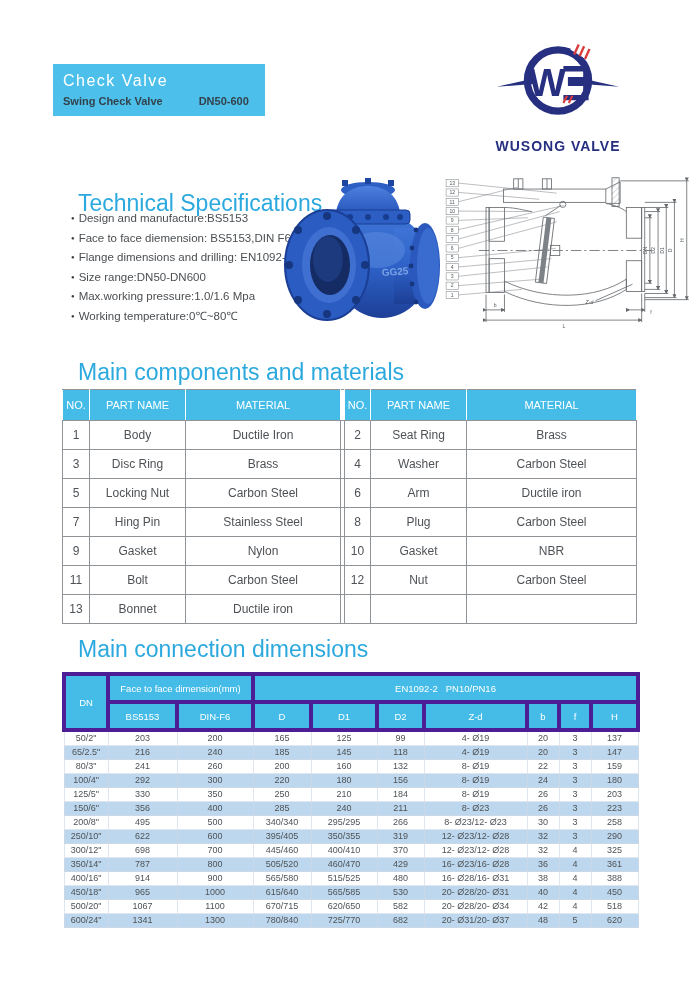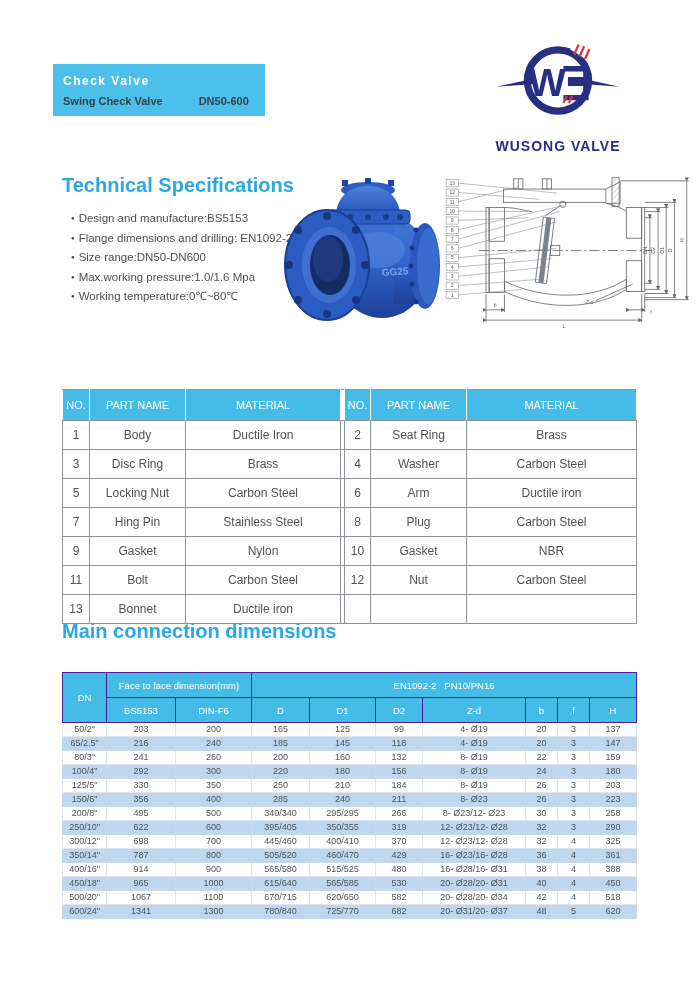--- a/index.html
+++ b/index.html
@@ -2,31 +2,31 @@
 <html style="--table-header-blue: #45BCE8; --title-bar-blue: #4CC0EA; --alt-row-blue: #BDD8EE; --section-heading-blue: #2BA9DF; --logo-navy: #262F80; --logo-red: #D93A3C; --valve-blue: #2E62C8;"><head>
 <meta charset="utf-8">
 <style>
   html,body{margin:0;padding:0;background:#ffffff;}
   .page{position:relative;width:700px;height:1001px;background:#fff;overflow:hidden;
         font-family:"Liberation Sans",sans-serif;}
 
   
   .title-box{position:absolute;left:53px;top:64px;width:212px;height:52px;
              background:var(--title-bar-blue);color:#fff;box-sizing:border-box;padding:5px 10px 0 10px;}
-  .title-box .title{font-size:12px;font-weight:bold;letter-spacing:1.5px;line-height:24px;}
+  .title-box .title{font-size:16px;font-weight:normal;letter-spacing:1.5px;line-height:24px;}
   .subtitle-row{display:flex;gap:36px;font-size:11px;font-weight:bold;color:#33424c;margin-top:2px;}
 
   
   .logo{position:absolute;left:482px;top:40px;width:152px;text-align:center;}
   .logo svg{width:128px;height:90px;display:block;margin:0 auto;}
   .brand{font-size:14px;font-weight:bold;color:var(--logo-navy);letter-spacing:1px;white-space:nowrap;margin-top:8px;}
   .lf{fill:var(--logo-navy);} .ln{stroke:var(--logo-navy);} .lr{stroke:var(--logo-red);}
 
   
-  .section-heading{position:absolute;margin:0;font-size:20px;font-weight:700;color:var(--section-heading-blue);}
+  .section-heading{position:absolute;margin:16px;font-size:23px;font-weight:400;color:var(--section-heading-blue);}
   .h-specs{left:62px;top:174px;} .h-comp{left:62px;top:343px;} .h-dim{left:62px;top:620px;}
 
   
   .spec-list{position:absolute;left:63px;top:201px;margin:8px;padding:0;list-style:none;width:270px;
              font-size:11.5px;color:#4b4f52;}
   .spec-list li{line-height:19.5px;display:flex;align-items:center;}
   .spec-list li::before{content:"●";font-size:6px;margin-right:4px;color:#3d3d3d;flex:0 0 auto;}
 
   
   .valve-photo{position:absolute;left:282px;top:166px;width:168px;height:168px;}
@@ -41,21 +41,21 @@
                     height:28px;border-left:1px solid #fff;border-right:1px solid #fff;
                     border-top:1px solid #8f9498;border-bottom:1px solid #8f9498;}
   .components-table td{border:1px solid #909498;height:26px;}
   .components-table .sp{background:#fff !important;}
   .components-table thead th.sp{border-top:1px solid #8f9498;border-bottom:1px solid #8f9498;}
 
   
   .dimensions-table{position:absolute;left:62px;top:672px;width:574px;border-collapse:collapse;
                     table-layout:fixed;font-size:9px;color:#4e5256;text-align:center;}
   .dimensions-table thead th{background:var(--table-header-blue);color:#fff;font-weight:normal;font-size:9.5px;
-                    height:22px;border:1px solid #4c1d95;}
+                    height:22px;border:4px solid #4c1d95;}
   .dimensions-table td{height:13px;line-height:13px;padding:0;border:1px solid #e0e6ed;background:#fff;}
   .dimensions-table tr.alt td{background:var(--alt-row-blue);border-color:#c9d7e7;}
 </style>
 </head>
 <body>
 
 <div class="page">
 
   <div class="title-box">
     <div class="title">Check Valve</div>
@@ -75,20 +75,21 @@
       <text x="58" y="62" text-anchor="middle" font-size="44" font-weight="bold" class="lf">W</text>
       <path d="M76 32 H101 V48 H84 V44 H101 V64 H76" fill="none" class="ln" stroke-width="6"></path>
       <path class="lr" d="M80 62 L76 70 M86 62 L82 70" stroke-width="2.4" fill="none"></path>
     </svg>
     <div class="brand">WUSONG VALVE</div>
   </div>
 
   <h2 class="section-heading h-specs">Technical Specifications</h2>
   <ul class="spec-list">
       <li>Design and manufacture:BS5153</li>
+      <li>Face to face diemension: BS5153,DIN F6</li>
       <li>Flange dimensions and drilling: EN1092-2</li>
       <li>Size range:DN50-DN600</li>
       <li>Max.working pressure:1.0/1.6 Mpa</li>
       <li>Working temperature:0℃~80℃</li>
     </ul>
 
   <svg class="valve-photo" viewBox="0 0 168 168" aria-hidden="true">
     <defs>
       <linearGradient id="bodyG" x1="0" y1="0" x2="0" y2="1">
         <stop offset="0" stop-color="#3f74d6"></stop>
@@ -280,20 +281,21 @@
         <text x="10" y="118.1" text-anchor="middle" class="dt">2</text>
         <line x1="16" y1="116.3" x2="97" y2="110" stroke="#7c8085" stroke-width="0.5"></line>
       </g>
       <g>
         <rect x="4" y="121.99999999999999" width="12" height="7" fill="#fff" stroke="#7c8085" stroke-width="0.5"></rect>
         <text x="10" y="127.19999999999999" text-anchor="middle" class="dt">1</text>
         <line x1="16" y1="125.39999999999999" x2="78" y2="120" stroke="#7c8085" stroke-width="0.5"></line>
       </g>
     </svg>
 
+  <h2 class="section-heading h-comp">Main components and materials</h2>
   <table class="components-table">
     <colgroup>
       <col style="width:27px">
         <col style="width:96px">
         <col style="width:155px">
       <col style="width:4px">
       <col style="width:26px">
         <col style="width:96px">
         <col style="width:170px">
     </colgroup>

